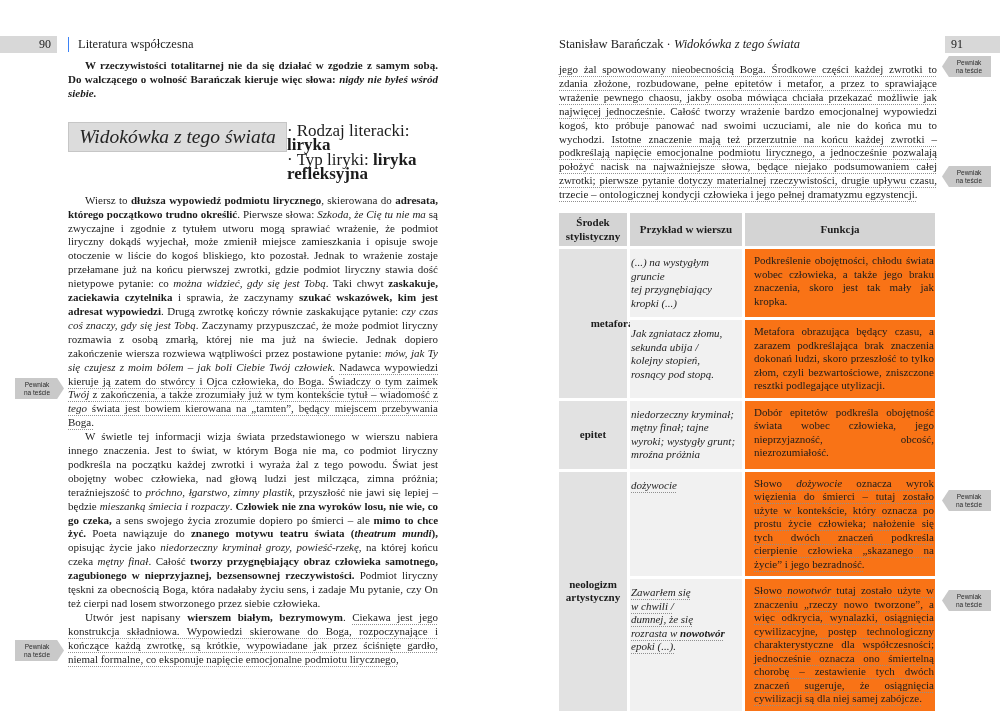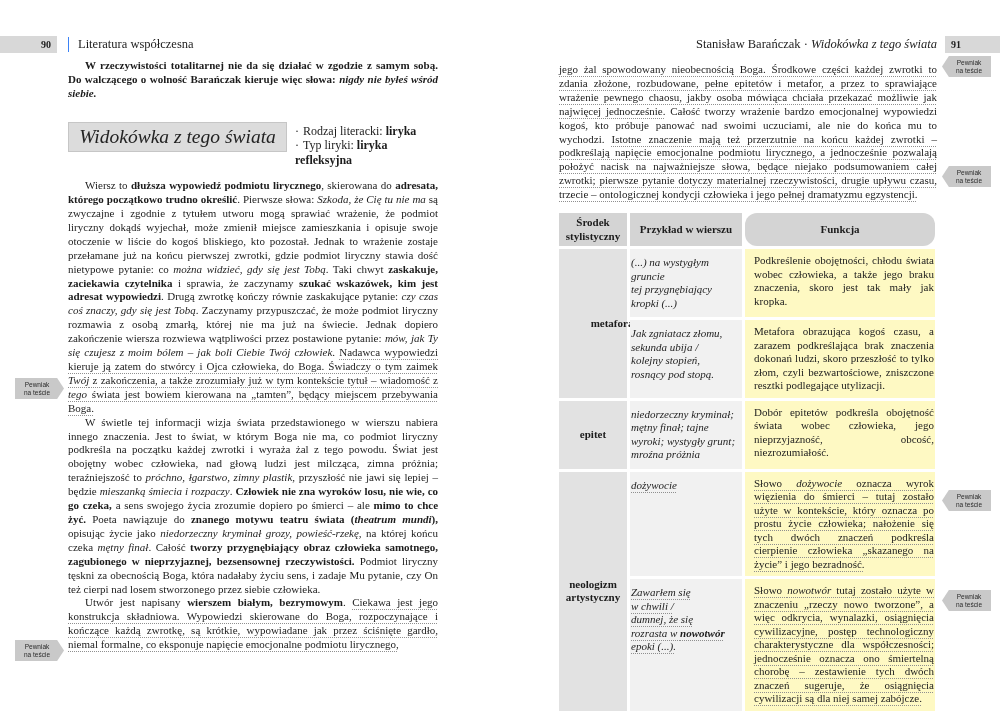--- a/index.html
+++ b/index.html
@@ -8,42 +8,42 @@
     font-family:"Liberation Serif", serif;color:#1c1c1c;overflow:hidden;
   }
   .b{font-weight:bold;}
   .i{font-style:italic;}
   .u{text-decoration:underline dotted #8f8f8f;text-decoration-thickness:1px;text-underline-offset:2.5px;}
 
   
   .page-band{position:absolute;top:36px;height:17px;background:#d8d8d8;}
   .band-left{left:0;width:57px;}
   .band-right{left:945px;width:55px;}
-  .page-num{font-weight:bold;font-size:10px;line-height:17px;display:block;}
+  .page-num{font-weight:normal;font-size:12px;line-height:17px;display:block;}
   .band-left .page-num{text-align:right;padding-right:6px;}
   .band-right .page-num{text-align:left;padding-left:6px;}
   .section-label{
     position:absolute;left:68px;top:37px;font-size:12.5px;line-height:15px;
     border-left:1px solid #3b82f6;padding-left:9px;
   }
   .running-head{
-    position:absolute;left:559px;top:37px;width:378px;text-align:right;
+    position:absolute;left:559px;top:37px;width:378px;
     font-size:12.5px;line-height:15px;
   }
 
   
   .left-col{position:absolute;left:68px;top:59px;width:370px;}
   .intro{font-weight:bold;font-size:11px;line-height:13.9px;text-align:justify;text-indent:17px;margin:0 0 21px 0;}
   .title-row{display:flex;align-items:flex-start;margin:0 0 12px 0;}
   .work-title-box{
     width:219px;height:30px;background:#dcdcdc;border:1px solid #c6c6c6;box-sizing:border-box;
     display:flex;align-items:center;justify-content:center;flex:0 0 auto;
   }
   .work-title{font-style:italic;font-size:19.5px;color:#222;white-space:nowrap;}
-  .meta-list{margin-left:8px;padding-top:2px;font-size:12px;line-height:14.5px;}
+  .meta-list{margin-left:0;padding-top:2px;font-size:17px;line-height:14.5px;}
   .meta-item .bullet{margin-right:4px;}
   .para{margin:0;font-size:11px;line-height:13.9px;text-align:justify;text-indent:17px;}
   .right-col .para{text-indent:0;}
 
   
   .right-col{position:absolute;left:559px;top:63px;width:378px;}
 
   
   .style-table{
     display:grid;grid-template-columns:68px 112px 1fr;gap:3px;
@@ -52,21 +52,21 @@
   .cell{box-sizing:border-box;}
   .cell.head{
     background:#d4d4d4;font-weight:bold;text-align:center;
     display:flex;align-items:center;justify-content:center;padding:3px 4px;min-height:29px;
   }
   .cell.glabel{
     background:#e2e2e2;font-weight:bold;text-align:center;
     display:flex;align-items:center;justify-content:center;padding:3px 2px;
   }
   .cell.example{background:#f1f1f1;padding:7px 1px;}
-  .cell.funkcja{background:#fef9c3;padding:5px 1px 5px 9px;text-align:justify;}
+  .cell.funkcja{background:#f97316;padding:5px 1px 5px 9px;text-align:justify;}
 
   
   .badge{
     position:absolute;width:44px;height:21px;background:#c9c9c9;
     display:flex;flex-direction:column;align-items:center;justify-content:center;
     font-family:"Liberation Sans", sans-serif;font-size:6.5px;line-height:7.5px;color:#2a2a2a;
   }
   .badge.point-right{clip-path:polygon(0 0,86% 0,100% 50%,86% 100%,0 100%);padding-right:5px;}
   .badge.point-left{clip-path:polygon(14% 0,100% 0,100% 100%,14% 100%,0 50%);padding-left:5px;}
   .badge-l1{left:15px;top:378px;}
@@ -115,26 +115,26 @@
     </div>
 </div>
 
 <div class="right-col">
   <div>
       <p class="para"><span class="u">jego żal spowodowany nieobecnością Boga. Środkowe części każdej zwrotki to zdania złożone, rozbudowane, pełne epitetów i metafor, a przez to sprawiające wrażenie pewnego chaosu, jakby osoba mówiąca chciała przekazać możliwie jak najwięcej jednocześnie.</span><span> Całość tworzy wrażenie bardzo emocjonalnej wypowiedzi kogoś, kto próbuje panować nad swoimi uczuciami, ale nie do końca mu to wychodzi. </span><span class="u">Istotne znaczenie mają też przerzutnie na końcu każdej zwrotki – podkreślają napięcie emocjonalne podmiotu lirycznego, a jednocześnie pozwalają położyć nacisk na najważniejsze słowa, będące niejako podsumowaniem całej zwrotki; pierwsze pytanie dotyczy materialnej rzeczywistości, drugie upływu czasu, trzecie – ontologicznej kondycji człowieka i jego pełnej dramatyzmu egzystencji.</span></p>
     </div>
   <div class="style-table">
       <div class="cell head" style="grid-area: 1 / 1;">Środek stylistyczny</div>
       <div class="cell head" style="grid-area: 1 / 2;">Przykład w wierszu</div>
-      <div class="cell head" style="grid-area: 1 / 3; border-radius: 12px;">Funkcja</div>
+      <div class="cell head" style="grid-area: 1 / 3;">Funkcja</div>
       <div class="cell glabel" style="grid-area: 2 / 1 / span 2; padding-left: 40px;">metafora</div>
       <div class="cell example" style="grid-area: 2 / 2;"><span class="i">(...) na wystygłym</span><br><span class="i">gruncie</span><br><span class="i">tej przygnębiający</span><br><span class="i">kropki (...)</span></div>
       <div class="cell funkcja" style="grid-area: 2 / 3;"><span>Podkreślenie obojętności, chłodu świata wobec człowieka, a także jego braku znaczenia, skoro jest tak mały jak kropka.</span></div>
       <div class="cell example" style="grid-area: 3 / 2;"><span class="i">Jak zgniatacz złomu,</span><br><span class="i">sekunda ubija /</span><br><span class="i">kolejny stopień,</span><br><span class="i">rosnący pod stopą.</span></div>
-      <div class="cell funkcja" style="grid-area: 3 / 3;"><span>Metafora obrazująca kogoś czasu, a zarazem podkreślająca brak znaczenia dokonań ludzi, skoro przeszłość to tylko złom, czyli bezwartościowe, zniszczone resztki podlegające utylizacji.</span></div>
+      <div class="cell funkcja" style="grid-area: 3 / 3;"><span>Metafora obrazująca będący czasu, a zarazem podkreślająca brak znaczenia dokonań ludzi, skoro przeszłość to tylko złom, czyli bezwartościowe, zniszczone resztki podlegające utylizacji.</span></div>
       <div class="cell glabel" style="grid-area: 4 / 1 / span 1;">epitet</div>
       <div class="cell example" style="grid-area: 4 / 2;"><span class="i">niedorzeczny kryminał; mętny finał; tajne wyroki; wystygły grunt; mroźna próżnia</span></div>
       <div class="cell funkcja" style="grid-area: 4 / 3;"><span>Dobór epitetów podkreśla obojętność świata wobec człowieka, jego nieprzyjazność, obcość, niezrozumiałość.</span></div>
       <div class="cell glabel" style="grid-area: 5 / 1 / span 2;">neologizm artystyczny</div>
       <div class="cell example" style="grid-area: 5 / 2;"><span class="i u">dożywocie</span></div>
       <div class="cell funkcja" style="grid-area: 5 / 3;"><span class="u">Słowo </span><span class="i u">dożywocie</span><span class="u"> oznacza wyrok więzienia do śmierci – tutaj zostało użyte w kontekście, który oznacza po prostu życie człowieka; nałożenie się tych dwóch znaczeń podkreśla cierpienie człowieka „skazanego na życie” i jego bezradność.</span></div>
       <div class="cell example" style="grid-area: 6 / 2;"><span class="i u">Zawarłem się</span><br><span class="i u">w chwili /</span><br><span class="i u">dumnej, że się</span><br><span class="i u">rozrasta w </span><span class="b i u">nowotwór</span><br><span class="i u">epoki (...).</span></div>
       <div class="cell funkcja" style="grid-area: 6 / 3;"><span class="u">Słowo </span><span class="i u">nowotwór</span><span class="u"> tutaj zostało użyte w znaczeniu „rzeczy nowo tworzone”, a więc odkrycia, wynalazki, osiągnięcia cywilizacyjne, postęp technologiczny charakterystyczne dla współczesności; jednocześnie oznacza ono śmiertelną chorobę – zestawienie tych dwóch znaczeń sugeruje, że osiągnięcia cywilizacji są dla niej samej zabójcze.</span></div>
     </div>
 </div>

